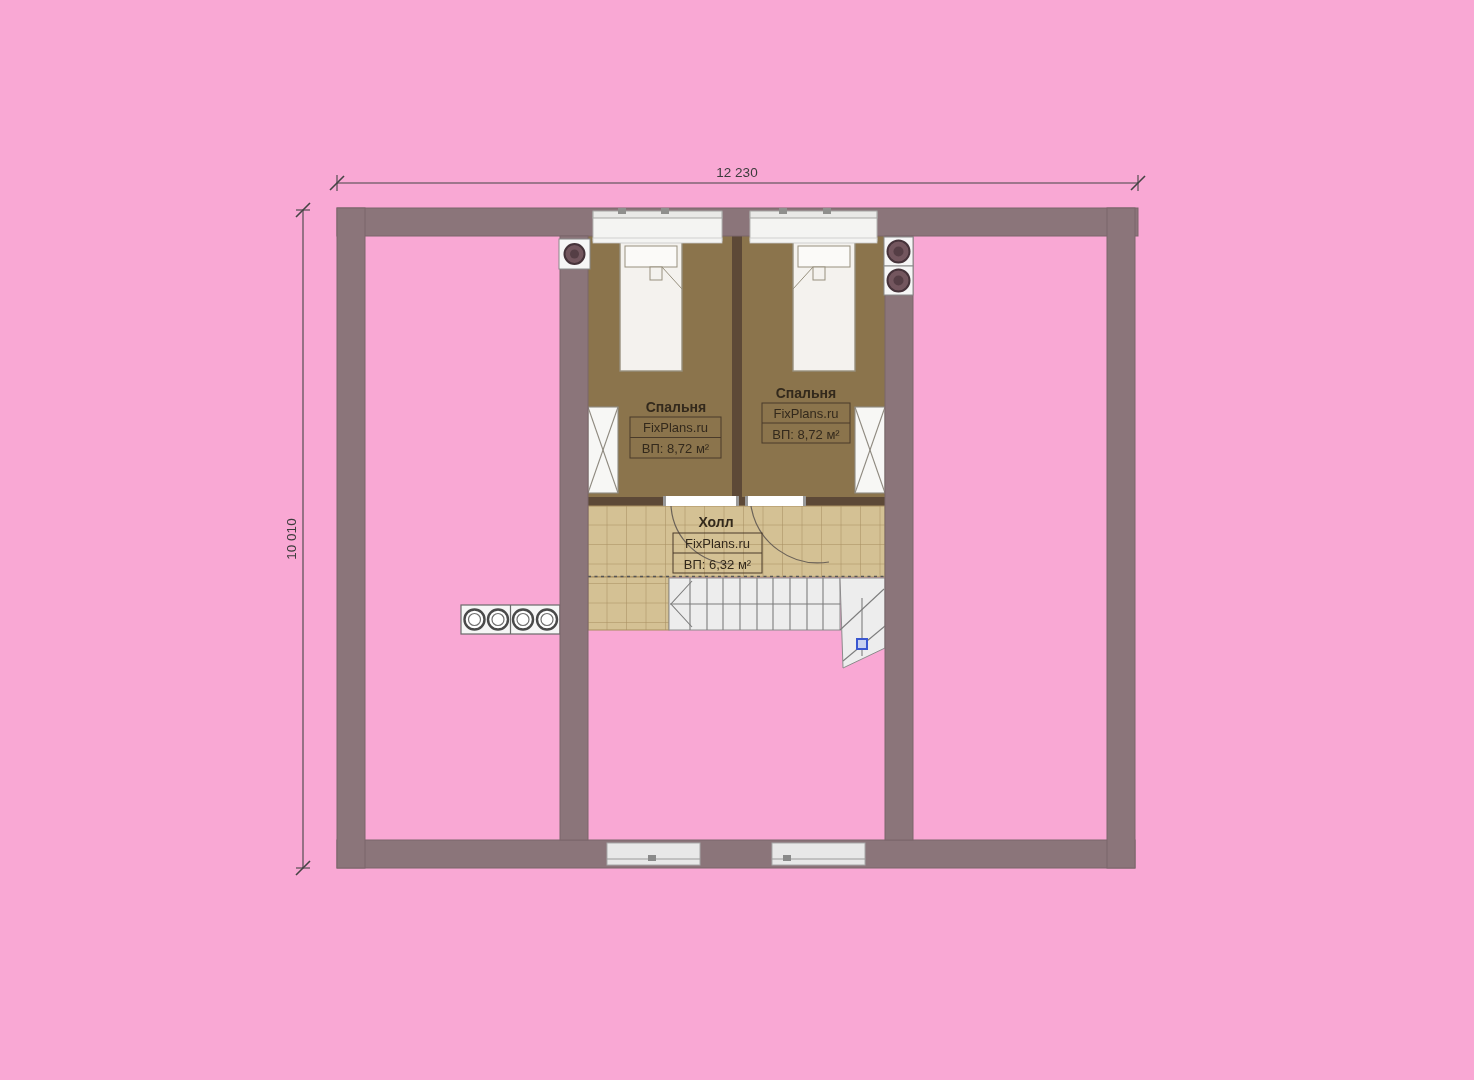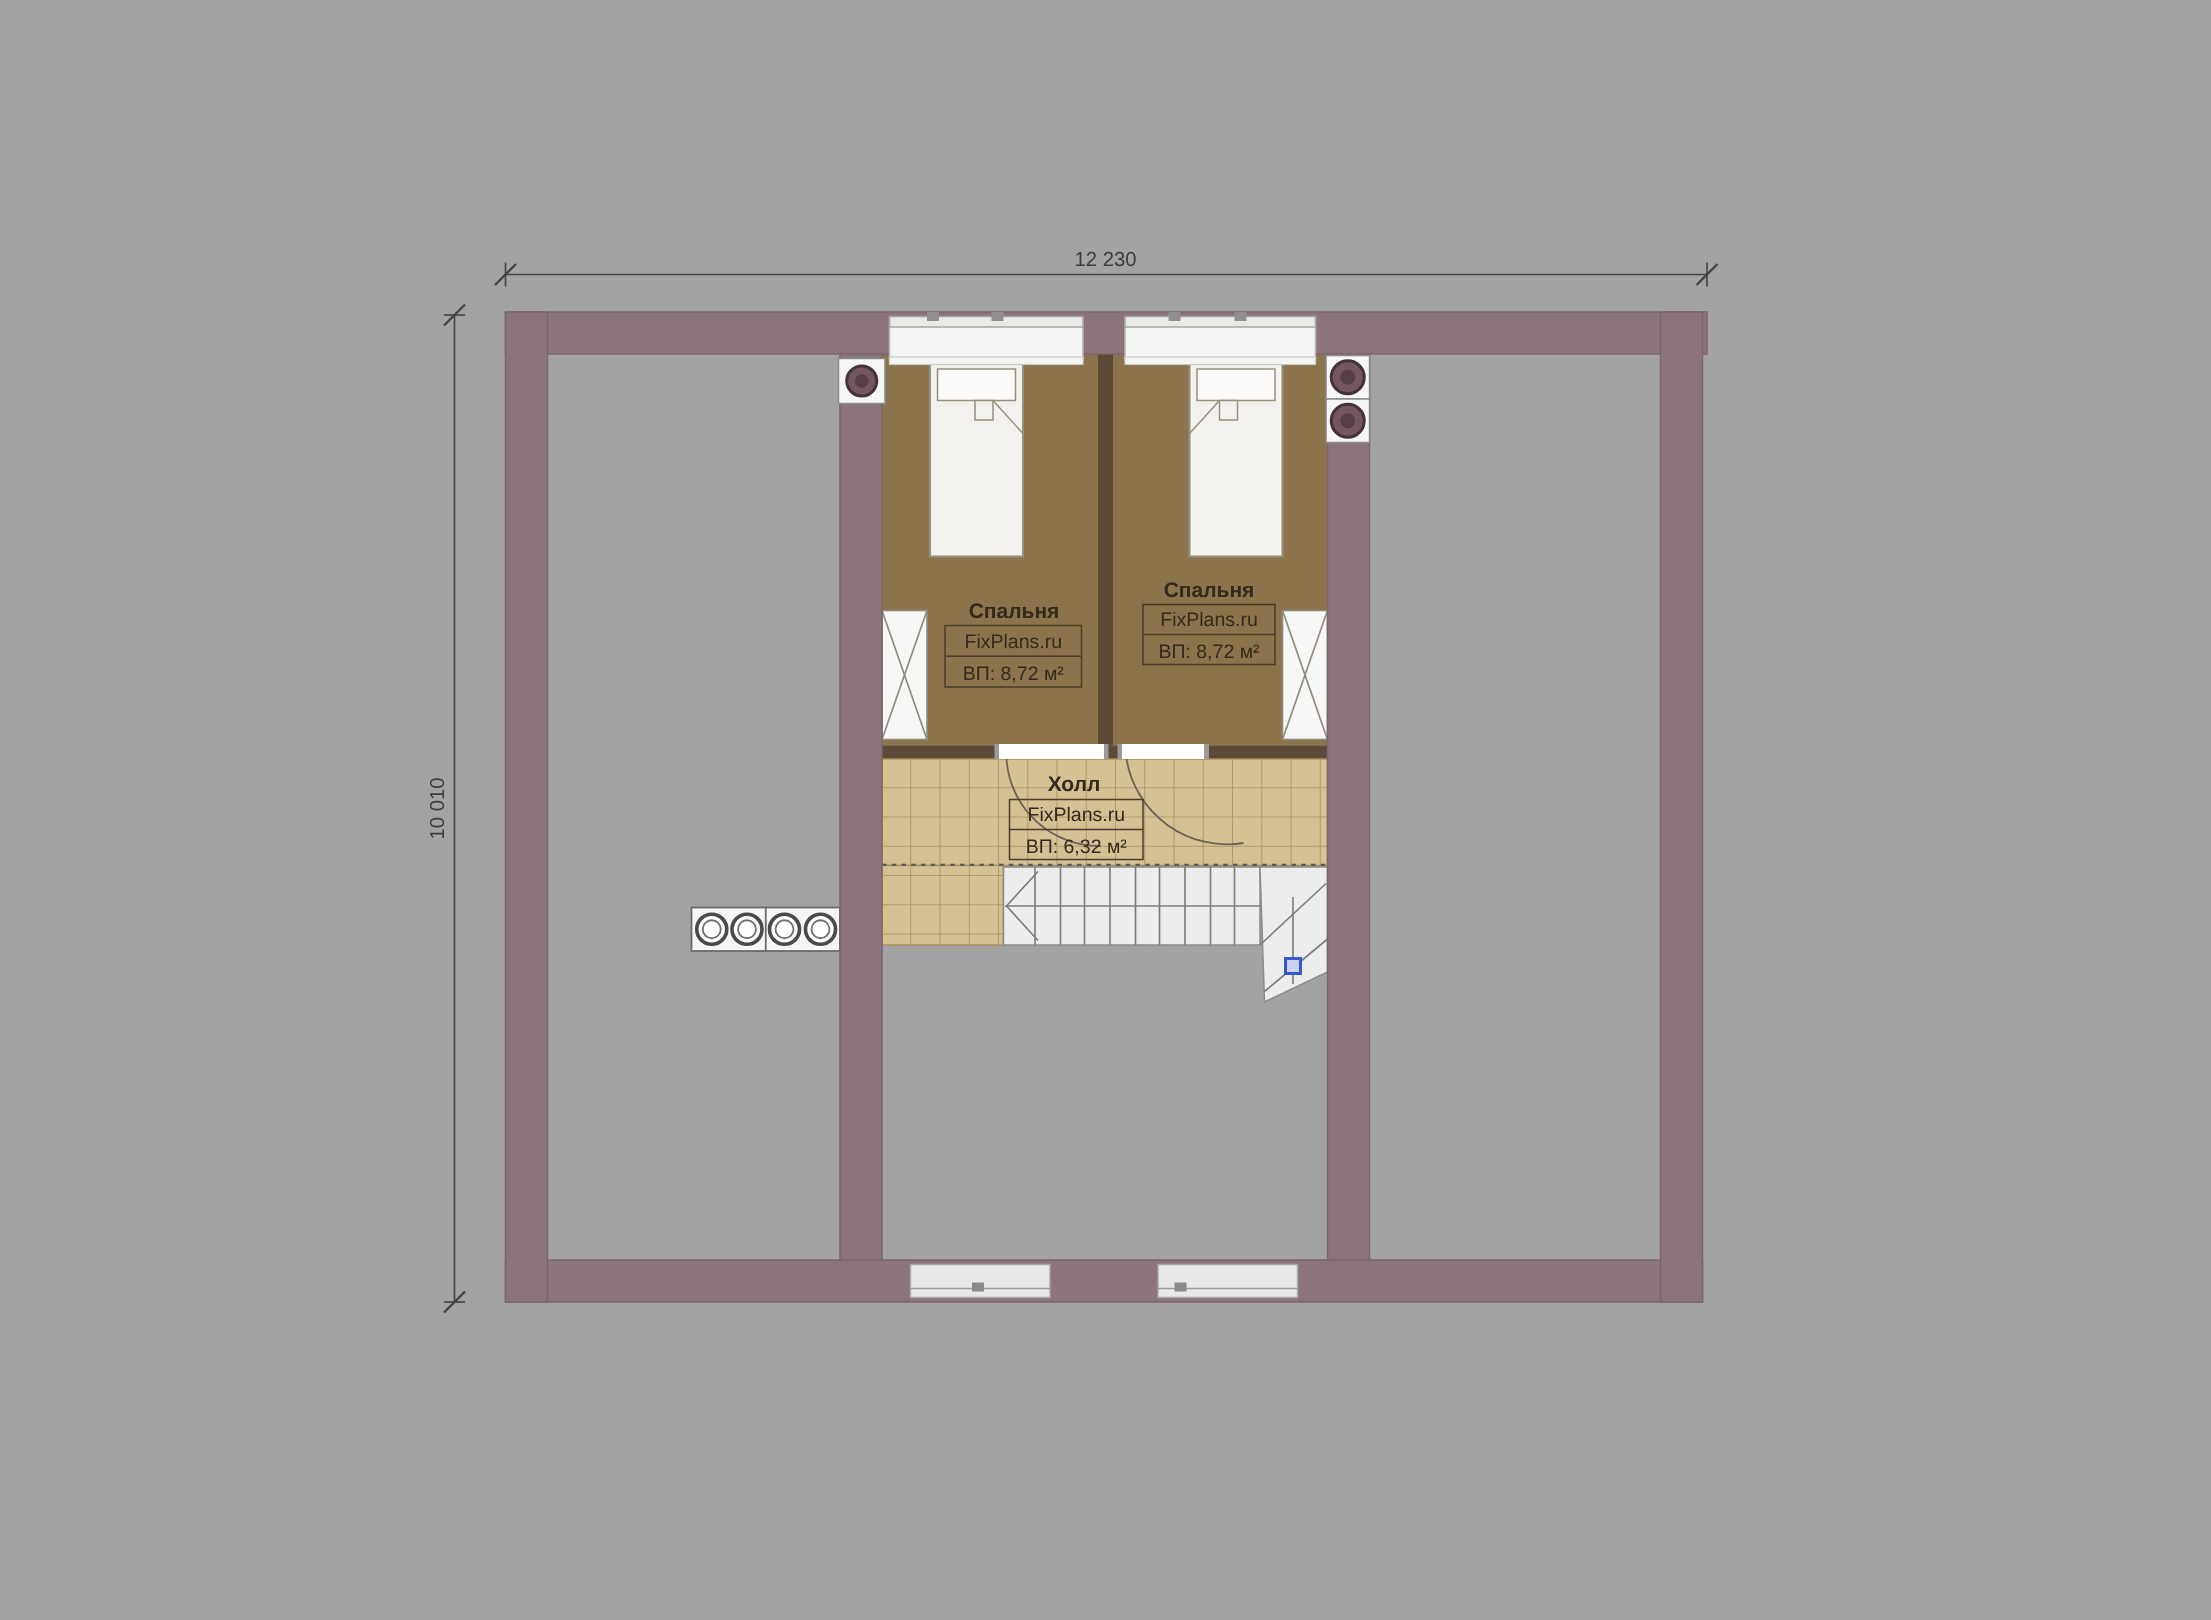--- a/index.html
+++ b/index.html
@@ -1,19 +1,19 @@
 <!DOCTYPE html>
 <html><head>
 <meta charset="utf-8">
 <style>
   html,body{margin:0;padding:0;background:#ffffff;}
   .stage{
     position:relative;
     width:1474px;height:1080px;
-    background:#a3a3a3;
+    background:#f9a8d4;
     overflow:hidden;
     font-family:"Liberation Sans", sans-serif;
   }
   svg{position:absolute;inset:0;display:block;}
   text{font-family:"Liberation Sans", sans-serif;}
   .dim-text{font-size:13.5px;fill:#3c3c3c;}
   .room-title{font-size:14px;font-weight:bold;fill:#33291c;}
   .room-row{font-size:13px;fill:#33291c;}
   .thinline{stroke:#7d7d7d;stroke-width:1.1;fill:none;}
 </style>

